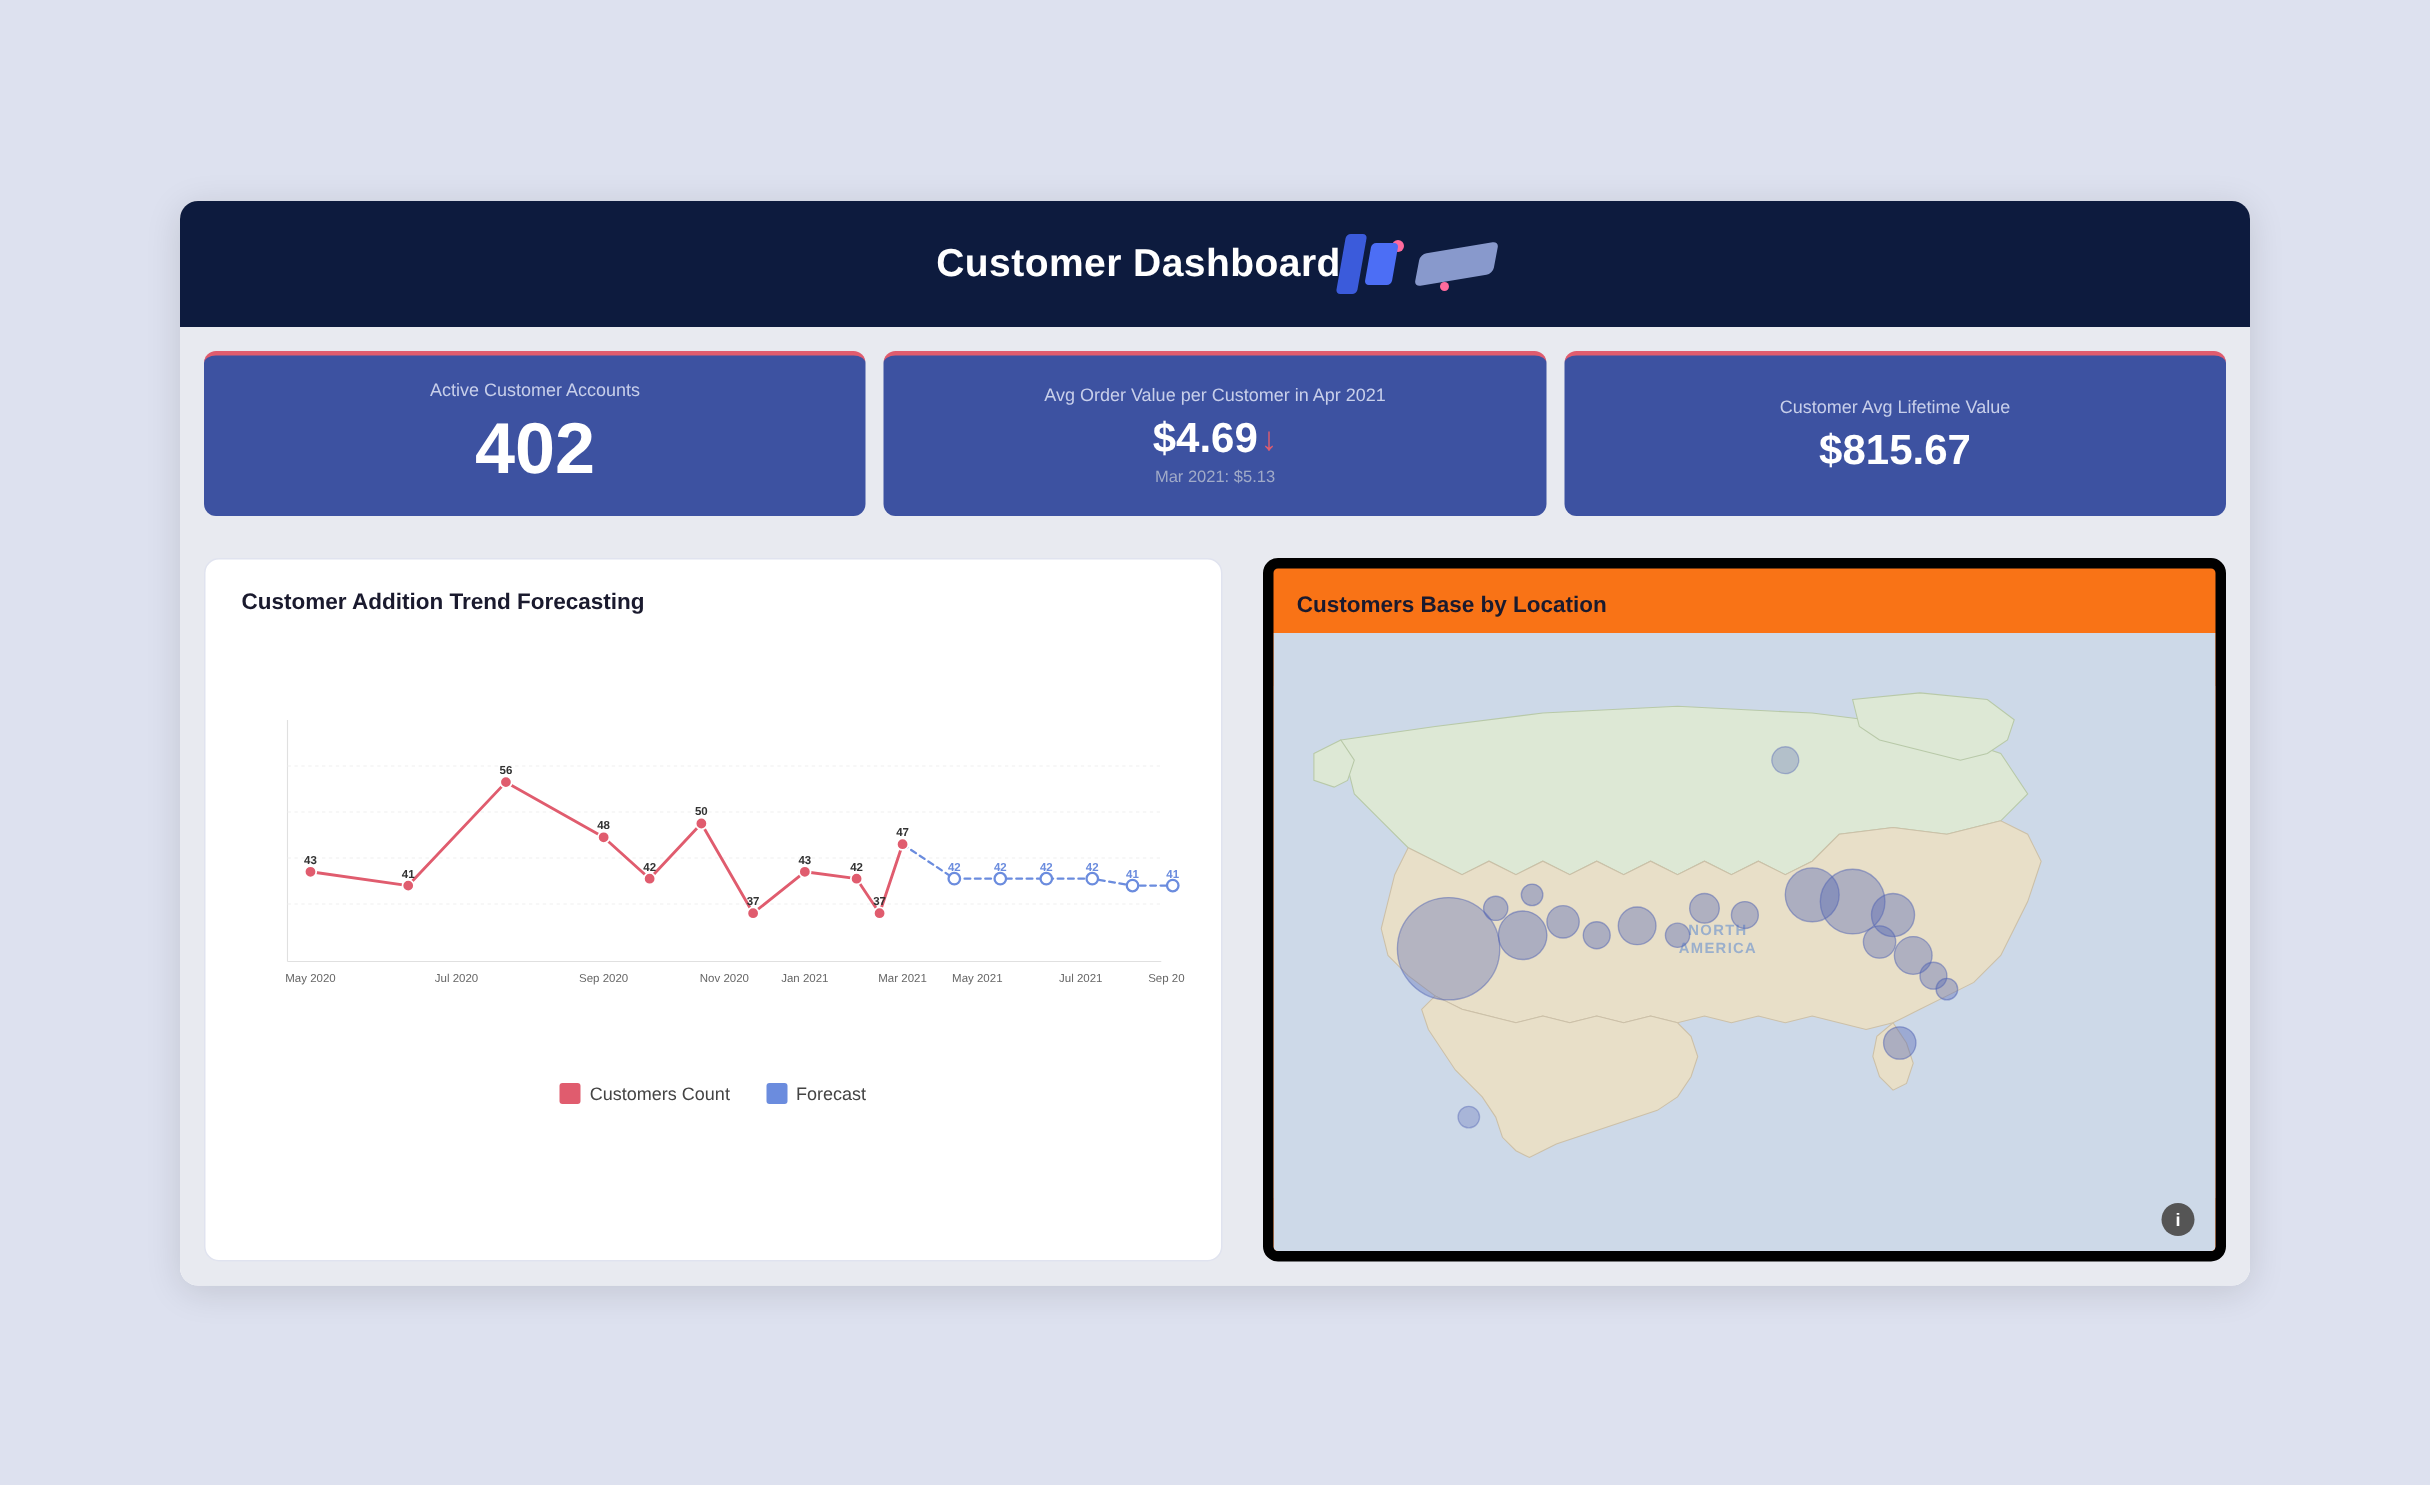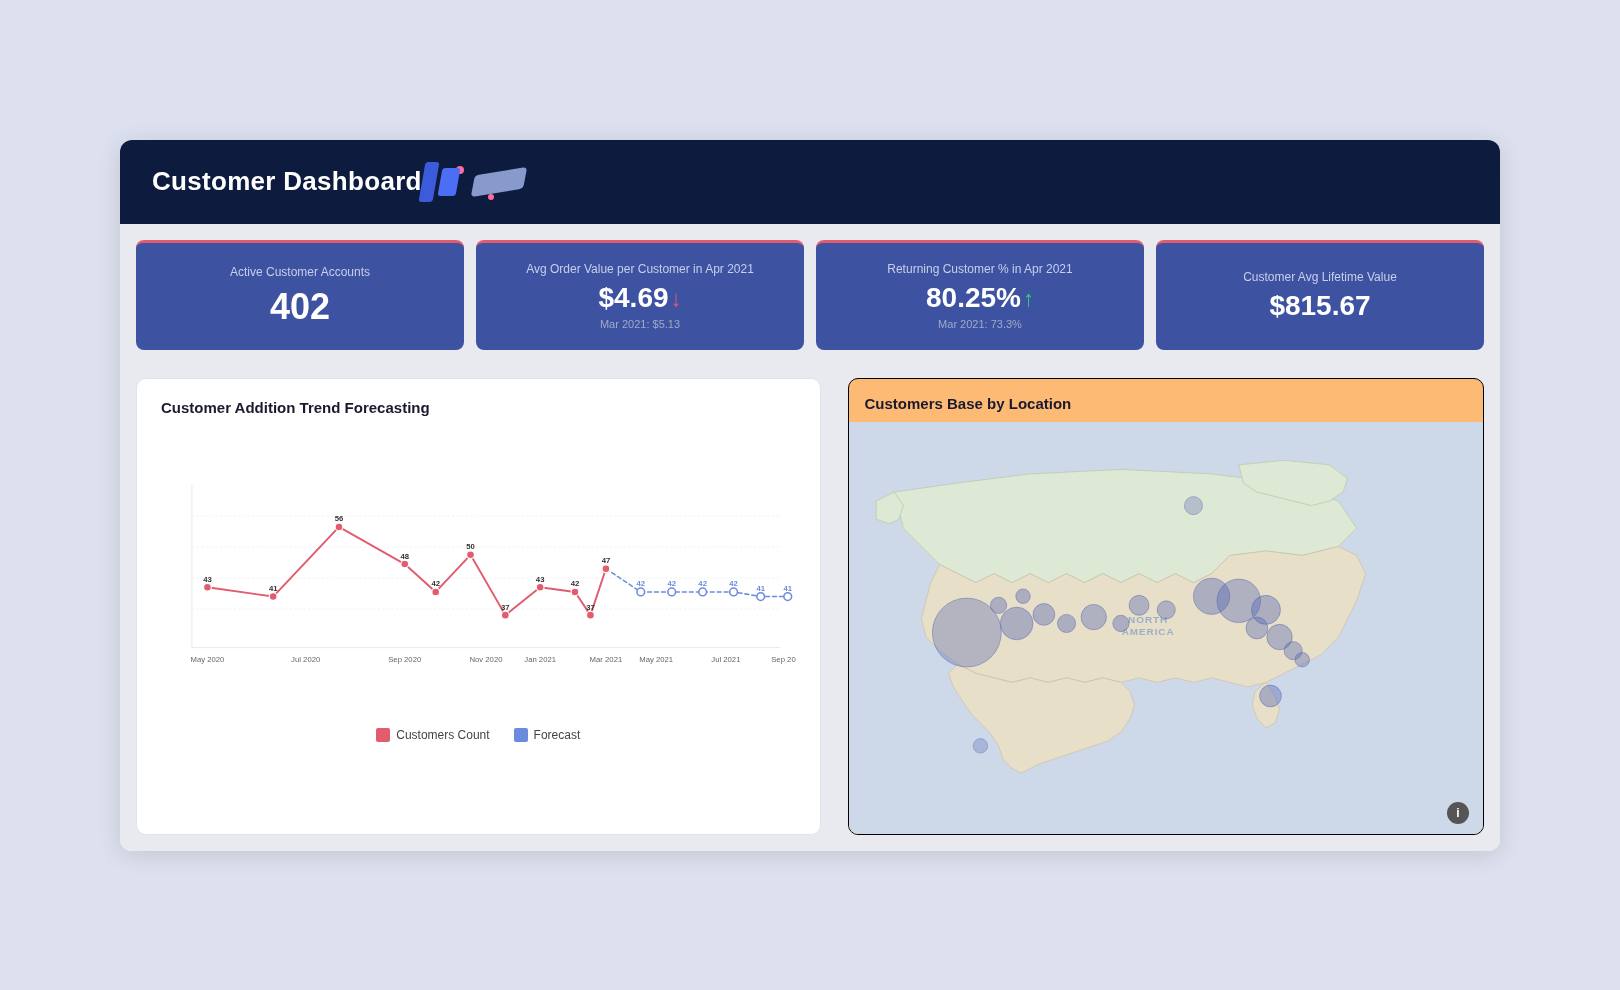--- a/index.html
+++ b/index.html
@@ -18,21 +18,21 @@
       border-radius: 12px;
       overflow: hidden;
       box-shadow: 0 4px 24px rgba(0,0,0,0.12);
     }
     
     .header {
       background: #0d1b3e;
       padding: 22px 32px;
       display: flex;
       align-items: center;
-      justify-content: flex-start;
+      justify-content: center;
       min-height: 80px;
       position: relative;
       overflow: hidden;
     }
     .header-title {
       color: #fff;
       font-size: 26px;
       font-weight: 700;
       letter-spacing: 0.3px;
     }
@@ -109,21 +109,21 @@
     .kpi-card:first-child { margin-left: 0; }
     .kpi-card:last-child { margin-right: 0; }
     .kpi-label {
       font-size: 12px;
       font-weight: 500;
       color: #c8cfea;
       margin-bottom: 6px;
       line-height: 1.3;
     }
     .kpi-value {
-      font-size: 36px;
+      font-size: 48px;
       font-weight: 700;
       color: #fff;
       line-height: 1.1;
     }
     .kpi-value.medium { font-size: 28px; }
     .kpi-sub {
       font-size: 11px;
       color: #a0aac8;
       margin-top: 4px;
     }
@@ -144,24 +144,24 @@
     }
     .chart-panel {
       flex: 1;
       background: #fff;
       border-radius: 10px;
       padding: 20px 24px 16px 24px;
       border: 1px solid #e0e3ef;
     }
     .map-panel {
       flex: 1;
-      background: #fdba74;
+      background: #f97316;
       border-radius: 10px;
       padding: 16px 0 0 0;
-      border: 1px solid #000000;
+      border: 7px solid #000000;
       overflow: hidden;
     }
     .panel-title {
       font-size: 15px;
       font-weight: 700;
       color: #1a1a2e;
       margin-bottom: 12px;
     }
     .map-panel-title {
       font-size: 15px;
@@ -258,28 +258,20 @@
     <div class="kpi-card">
       <div class="kpi-label">Avg Order Value per Customer in Apr 2021</div>
       <div class="kpi-value medium kpi-badge">
         <span>$4.69</span>
         <span class="arrow-down">↓</span>
       </div>
       <div class="kpi-sub">Mar 2021: $5.13</div>
     </div>
 
 
-    <div class="kpi-card">
-      <div class="kpi-label">Returning Customer % in Apr 2021</div>
-      <div class="kpi-value medium kpi-badge">
-        <span>80.25%</span>
-        <span class="arrow-up">↑</span>
-      </div>
-      <div class="kpi-sub">Mar 2021: 73.3%</div>
-    </div>
 
     <div class="kpi-card">
       <div class="kpi-label">Customer Avg Lifetime Value</div>
       <div class="kpi-value medium">$815.67</div>
     </div>
   </div>
 
   <div class="main-content">
 
     <div class="chart-panel">

